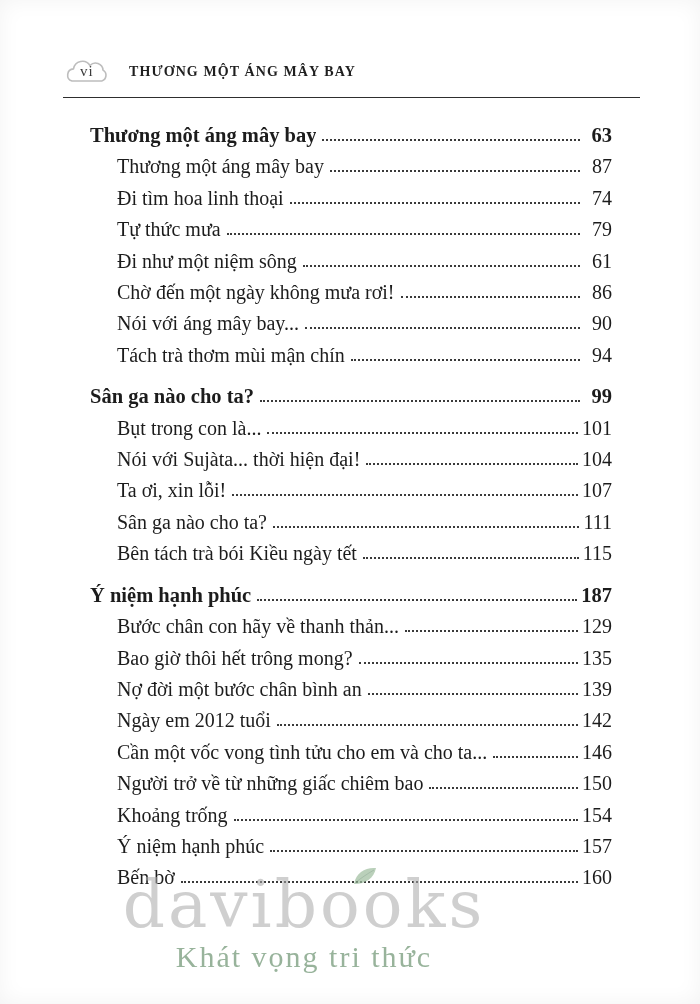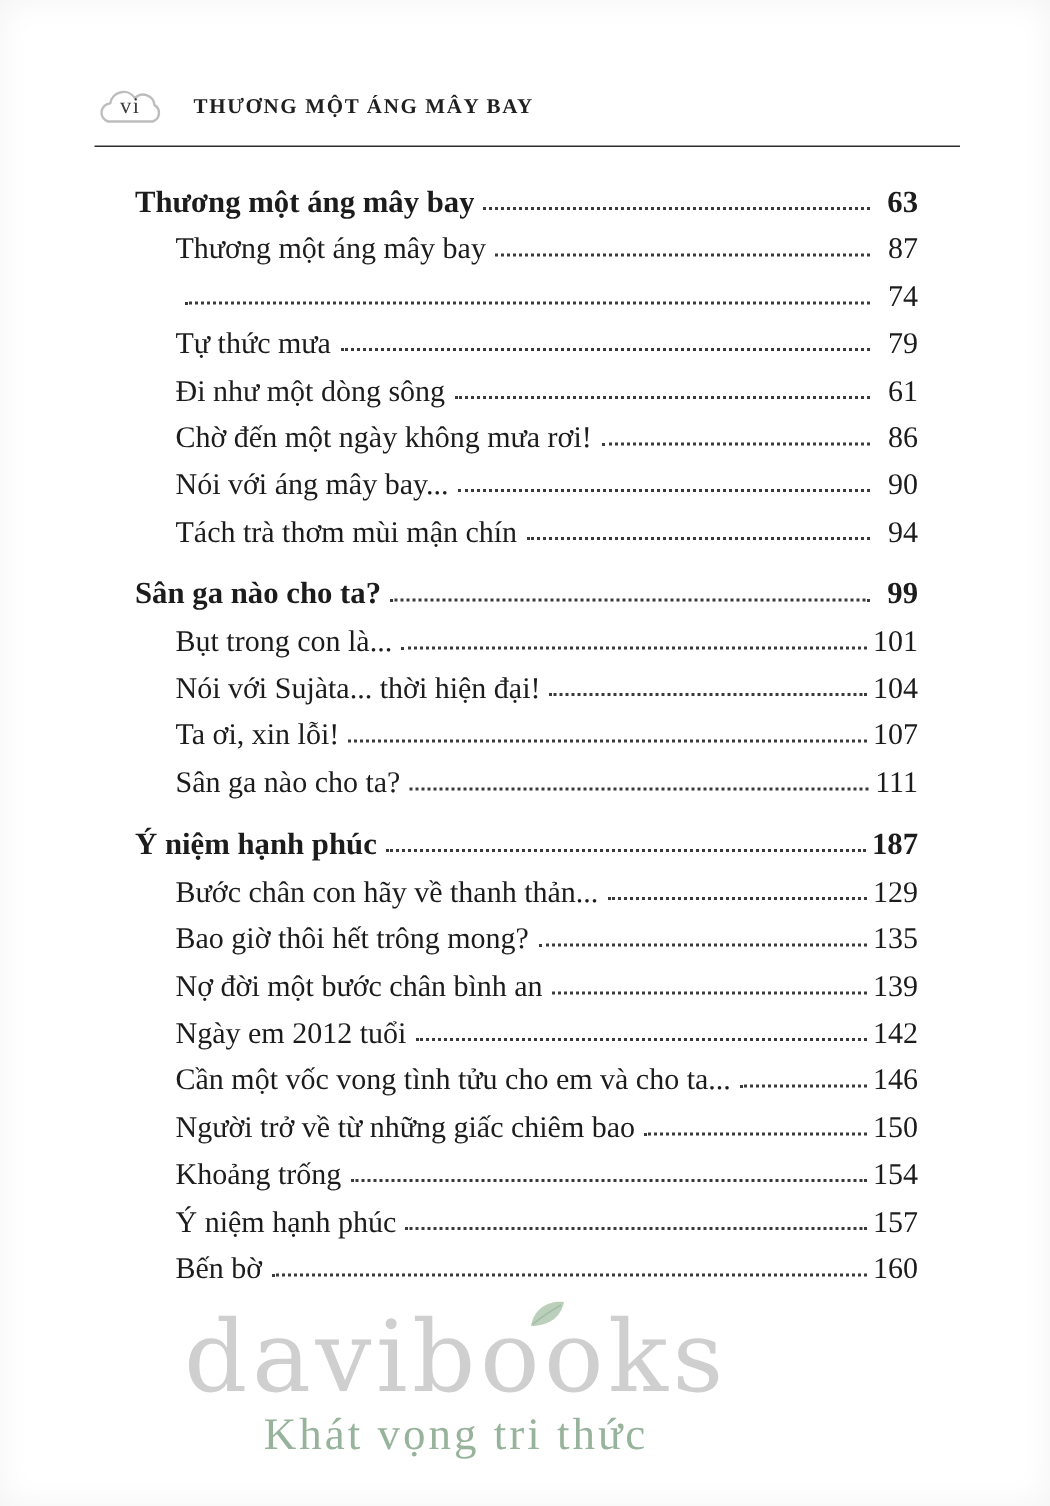--- a/index.html
+++ b/index.html
@@ -117,30 +117,31 @@
         <span class="entry-title">Thương một áng mây bay</span>
         <span class="dots"></span>
         <span class="pagenum">63</span>
       </div>
       <div class="row item">
         <span class="entry-title">Thương một áng mây bay</span>
         <span class="dots"></span>
         <span class="pagenum">87</span>
       </div>
       <div class="row item">
+        <span class="entry-title">Đi tìm hoa linh thoại</span>
         <span class="dots"></span>
         <span class="pagenum">74</span>
       </div>
       <div class="row item">
         <span class="entry-title">Tự thức mưa</span>
         <span class="dots"></span>
         <span class="pagenum">79</span>
       </div>
       <div class="row item">
-        <span class="entry-title">Đi như một dòng sông</span>
+        <span class="entry-title">Đi như một niệm sông</span>
         <span class="dots"></span>
         <span class="pagenum">61</span>
       </div>
       <div class="row item">
         <span class="entry-title">Chờ đến một ngày không mưa rơi!</span>
         <span class="dots"></span>
         <span class="pagenum">86</span>
       </div>
       <div class="row item">
         <span class="entry-title">Nói với áng mây bay...</span>
@@ -169,20 +170,25 @@
       </div>
       <div class="row item">
         <span class="entry-title">Ta ơi, xin lỗi!</span>
         <span class="dots"></span>
         <span class="pagenum">107</span>
       </div>
       <div class="row item">
         <span class="entry-title">Sân ga nào cho ta?</span>
         <span class="dots"></span>
         <span class="pagenum">111</span>
+      </div>
+      <div class="row item">
+        <span class="entry-title">Bên tách trà bói Kiều ngày tết</span>
+        <span class="dots"></span>
+        <span class="pagenum">115</span>
       </div>
       <div class="row section">
         <span class="entry-title">Ý niệm hạnh phúc</span>
         <span class="dots"></span>
         <span class="pagenum">187</span>
       </div>
       <div class="row item">
         <span class="entry-title">Bước chân con hãy về thanh thản...</span>
         <span class="dots"></span>
         <span class="pagenum">129</span>

